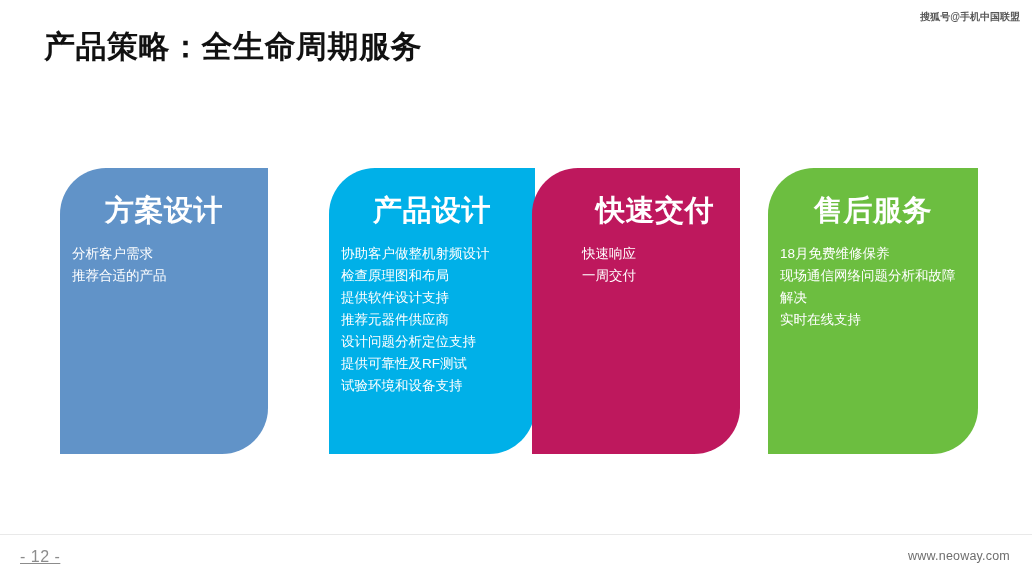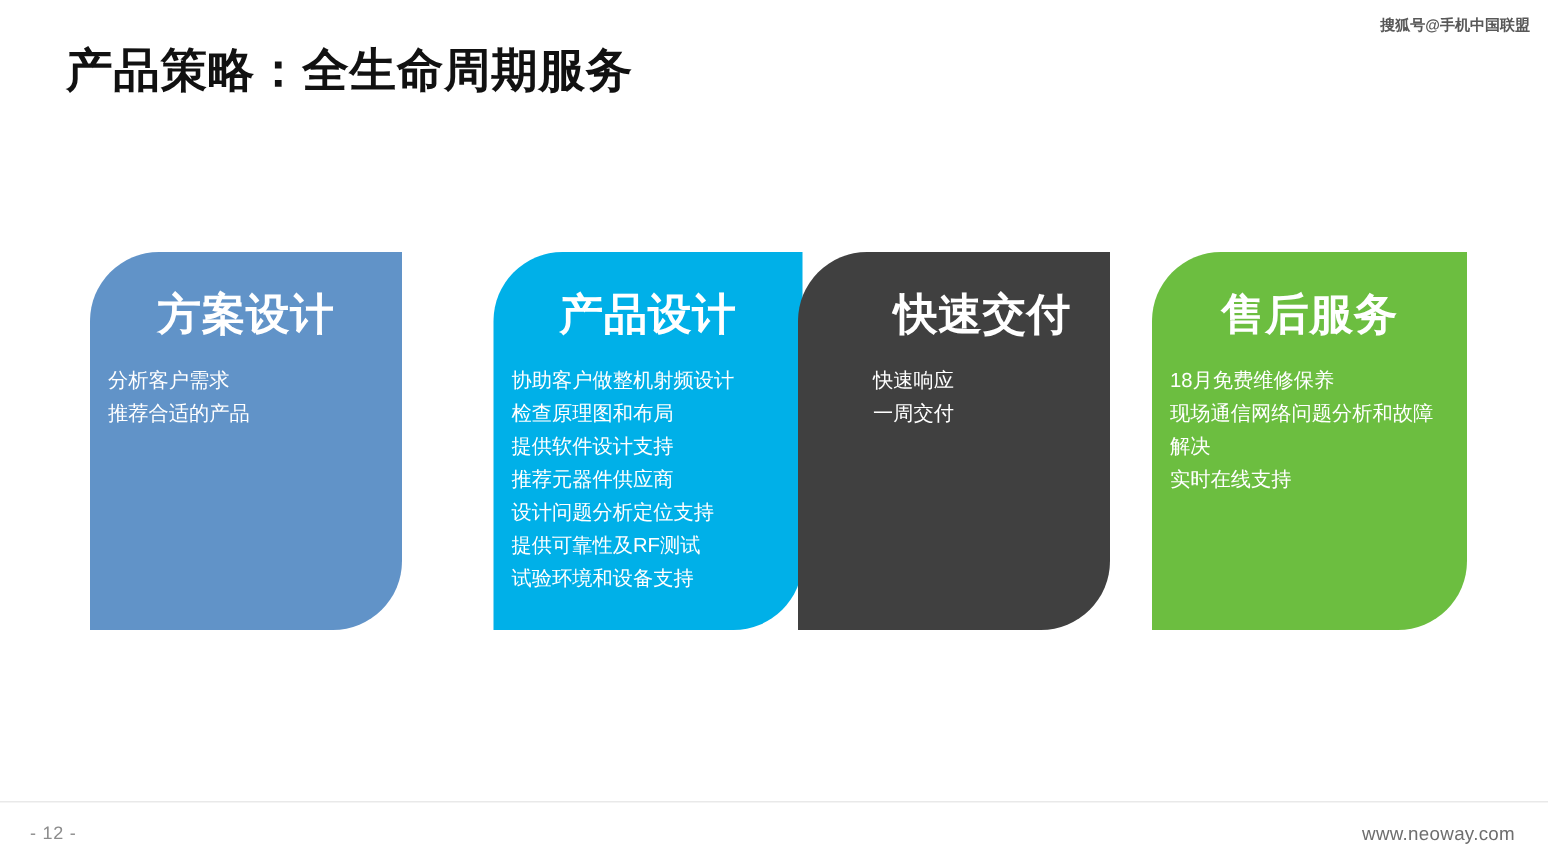--- a/index.html
+++ b/index.html
@@ -52,21 +52,21 @@
     position: absolute;
     left: 60px;
     top: 168px;
     width: 918px;
     height: 286px;
   }
 
   .card {
     position: absolute;
     top: 0;
-    height: 252px;
+    height: 286px;
     border-radius: 46px 0 46px 0;
     box-sizing: border-box;
     padding: 0 6px;
     overflow: hidden;
   }
 
   .card-title {
     margin-top: 26px;
     text-align: center;
     font-size: 29px;
@@ -98,23 +98,24 @@
     left: 0;
     top: 534px;
     width: 1032px;
     height: 1px;
     background: #e9e9e9;
   }
   .page-number {
     position: absolute;
     left: 20px;
     top: 548px;
-    font-size: 12px;
+    font-size: 16px;
     color: #8c8c8c;
     letter-spacing: 0.5px;
+    text-decoration: underline;
   }
   .site-url {
     position: absolute;
     right: 22px;
     top: 549px;
     font-size: 12.5px;
     color: #6e6e6e;
     letter-spacing: 0.2px;
   }
 </style>
@@ -143,21 +144,21 @@
         <span class="line">协助客户做整机射频设计</span>
         <span class="line">检查原理图和布局</span>
         <span class="line">提供软件设计支持</span>
         <span class="line">推荐元器件供应商</span>
         <span class="line">设计问题分析定位支持</span>
         <span class="line">提供可靠性及RF测试</span>
         <span class="line">试验环境和设备支持</span>
       </div>
     </div>
 
-    <div class="card" id="card-2" style="background: #404040; left: 472px; width: 208px; padding-left: 44px;">
+    <div class="card" id="card-2" style="background: #be185d; left: 472px; width: 208px; padding-left: 44px;">
       <div class="card-title">快速交付</div>
       <div class="card-body">
         <span class="line">快速响应</span>
         <span class="line">一周交付</span>
       </div>
     </div>
 
     <div class="card" id="card-3" style="background: rgb(108, 190, 64); left: 708px; width: 210px;">
       <div class="card-title">售后服务</div>
       <div class="card-body wrap">

